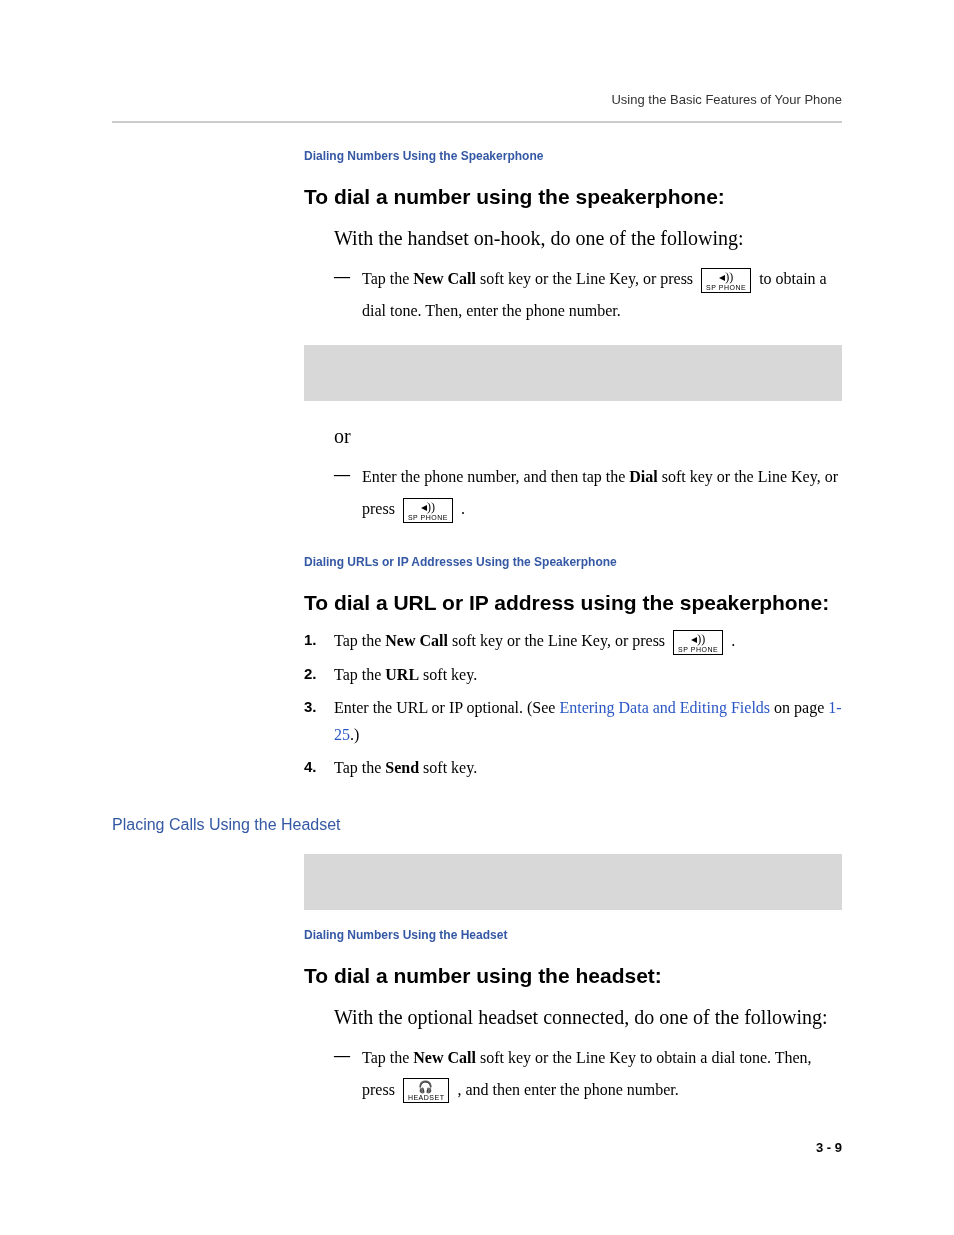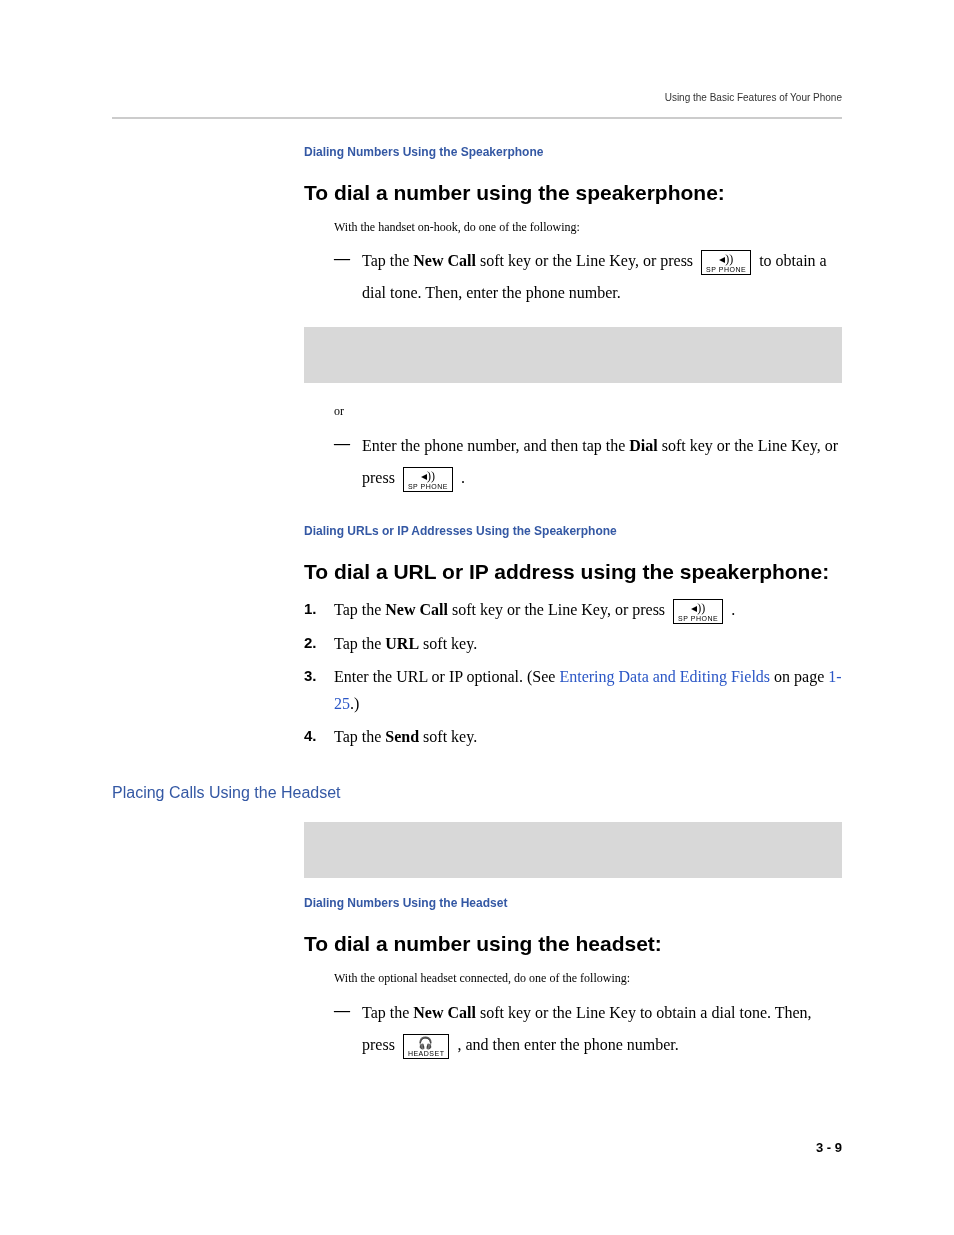--- a/index.html
+++ b/index.html
@@ -11,21 +11,21 @@
   }
   .page {
     width: 954px;
     height: 1235px;
     position: relative;
     box-sizing: border-box;
     padding: 92px 112px 40px 112px;
   }
   .running-head {
     text-align: right;
-    font-size: 10px;
+    font-size: 13px;
     color: #333;
     margin-bottom: 14px;
     font-family: "Futura", "Trebuchet MS", Arial, sans-serif;
   }
   .rule {
     border: none;
     border-top: 2px solid #ccc;
     margin: 0 0 26px 0;
   }
   .content-block {
@@ -39,21 +39,21 @@
     margin: 10px 0 22px 0;
   }
   .h4-black {
     color: #000;
     font-weight: bold;
     font-size: 21px;
     font-family: "Futura", "Trebuchet MS", Arial, sans-serif;
     margin: 10px 0 12px 0;
   }
   .body-text {
-    font-size: 12px;
+    font-size: 20px;
     line-height: 1.7;
     margin: 0 0 8px 0;
   }
   .indent1 { margin-left: 30px; }
   .bullet-row {
     display: flex;
     align-items: flex-start;
     margin-left: 30px;
     margin-bottom: 4px;
   }

